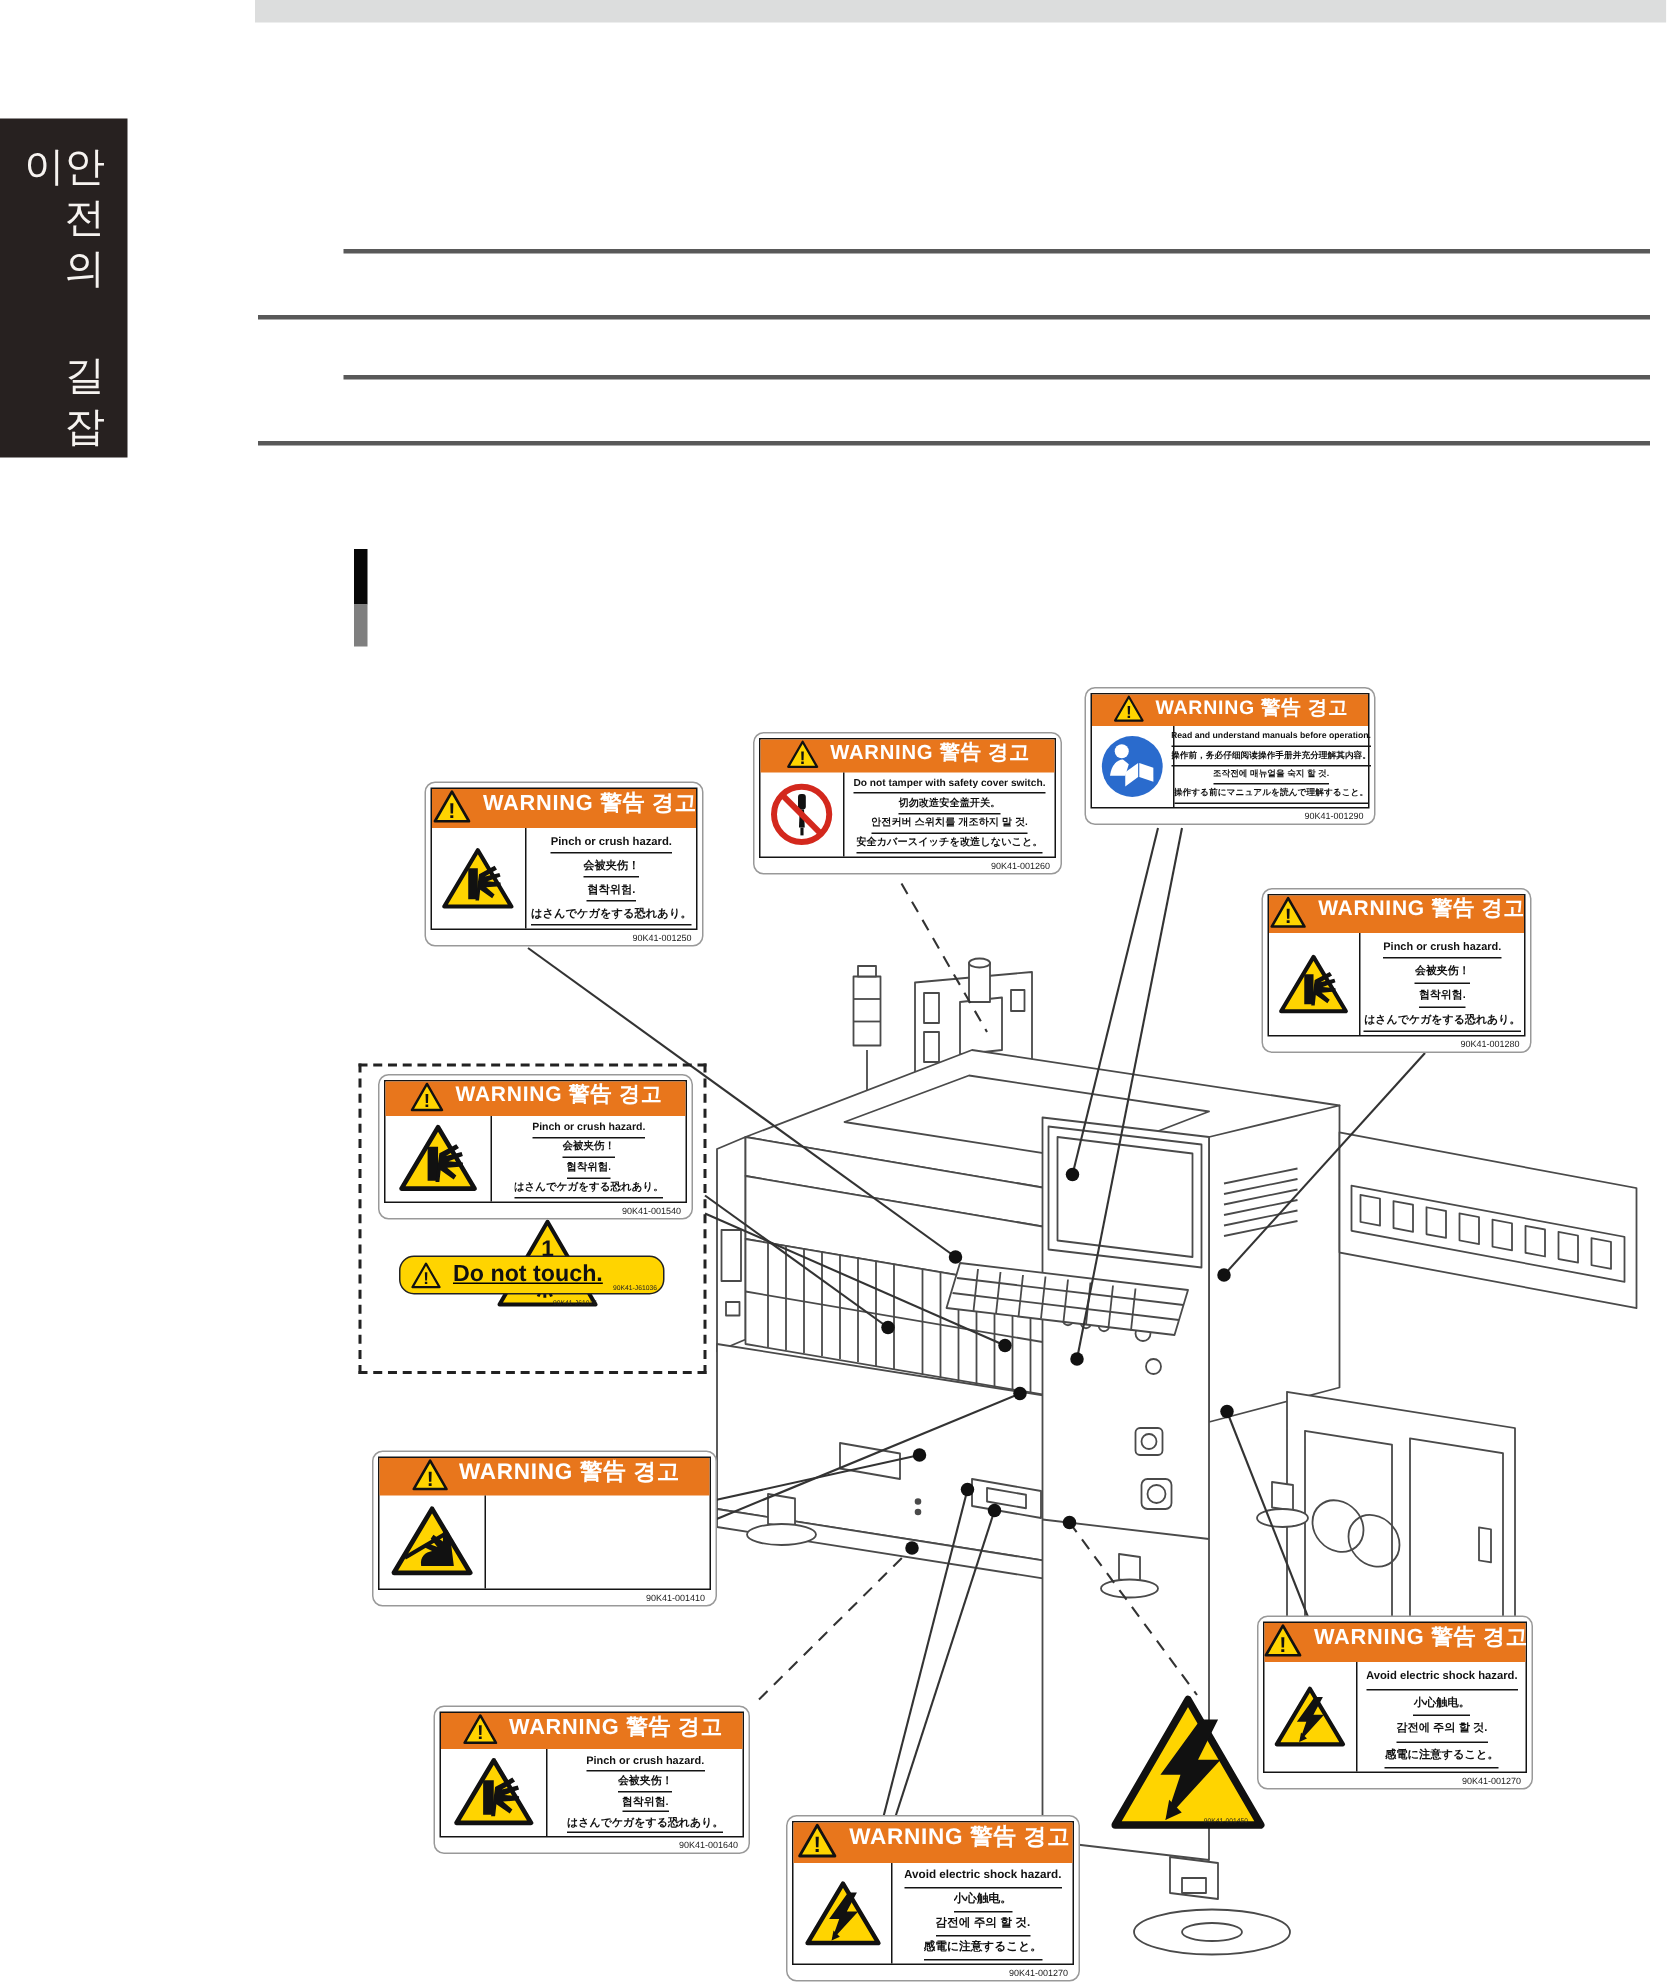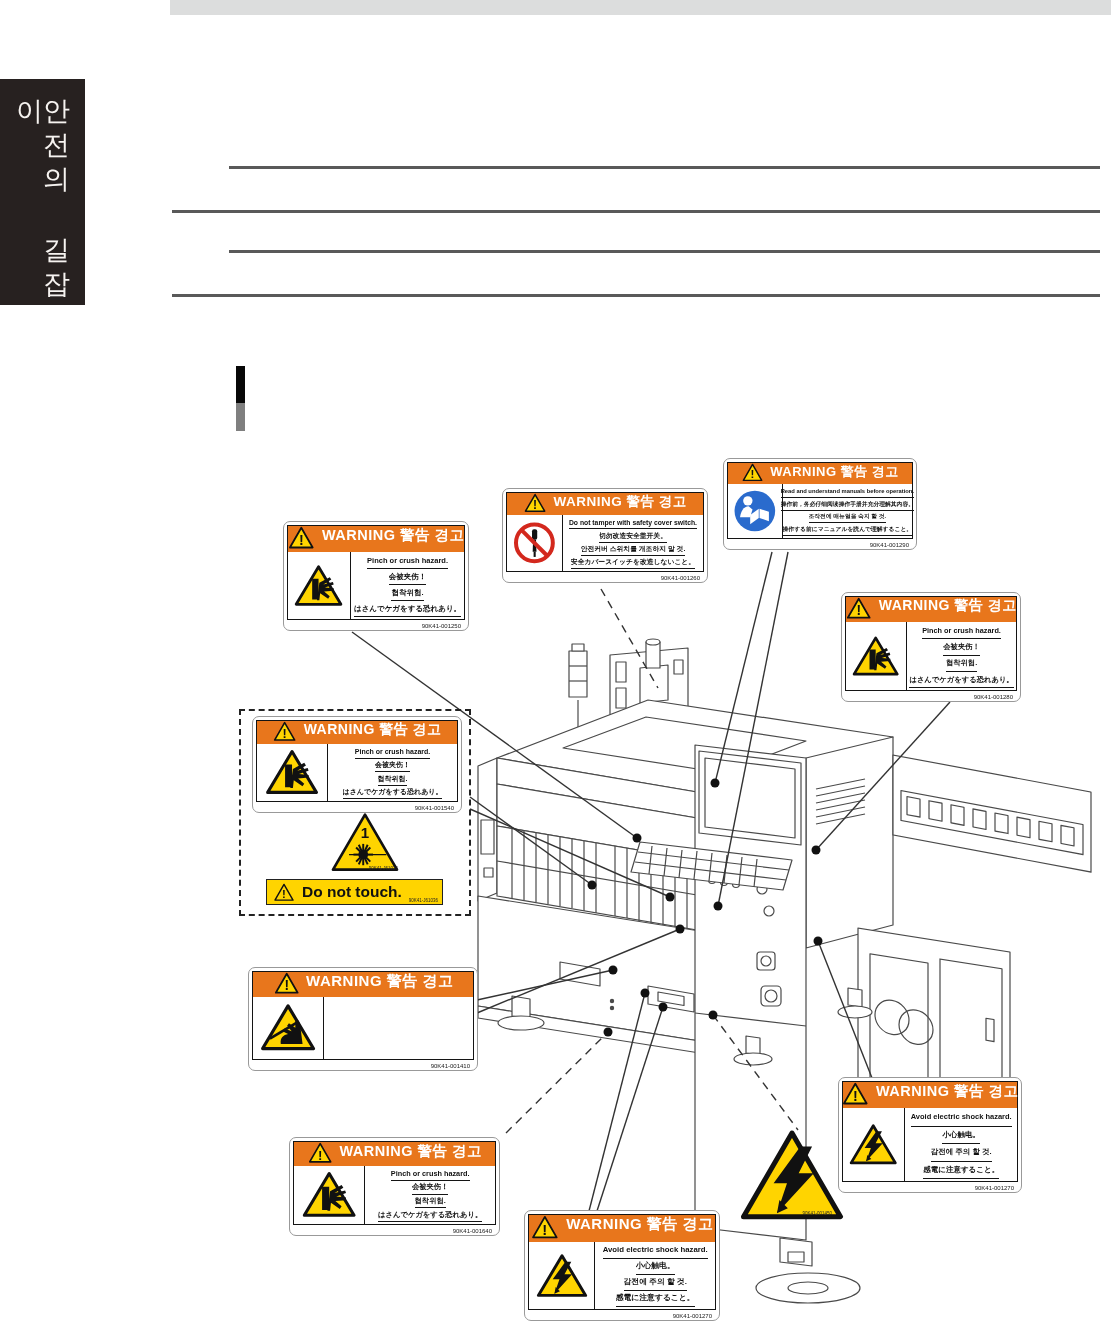--- a/index.html
+++ b/index.html
@@ -31,23 +31,23 @@
   .wl-icon{flex:0 0 var(--iw,33%);border-right:1.7px solid #141414;display:flex;align-items:center;justify-content:center;padding:2px;min-width:0;}
   .wl-icon svg{width:88%;height:92%;}
   .wl-lines{flex:1;display:flex;flex-direction:column;padding:1px 5px 2px;min-width:0;align-items:center;}
   .wl-line{flex:1;display:flex;align-items:center;font-weight:700;font-size:var(--lfs,7.5px);
            border-bottom:1.2px solid #141414;line-height:1.05;color:#111;white-space:nowrap;overflow:hidden;}
   .wl-code{position:absolute;right:7px;bottom:1px;font-size:6px;color:#1a1a1a;}
   
   .laser-label{position:absolute;left:326px;top:811px;width:78px;height:64px;z-index:3;}
   .laser-label svg{width:100%;height:100%;}
   .mini-code{position:absolute;font-size:4.5px;color:#222;}
-  .dnt-label{position:absolute;left:266px;top:879px;width:177px;height:26px;z-index:3;background:#ffd400;
-             border:1.6px solid #222;border-radius:0;display:flex;align-items:center;gap:7px;
-             padding:0 6px;box-sizing:border-box;}
+  .dnt-label{position:absolute;left:266px;top:837px;width:177px;height:26px;z-index:3;background:#ffd400;
+             border:1.6px solid #222;border-radius:10px;display:flex;align-items:center;gap:7px;
+             padding:0 6px;box-sizing:border-box;text-decoration:underline;}
   .dnt-label .dnt-text{font-weight:700;font-size:15.5px;color:#111;white-space:nowrap;}
   .dnt-label svg{width:22px;height:19px;flex:0 0 auto;}
   .bolt-label{position:absolute;left:738px;top:1128px;width:108px;height:97px;z-index:3;}
   .bolt-label svg{width:100%;height:100%;}
 </style>
 </head>
 <body>
 
 <div class="page">
 

